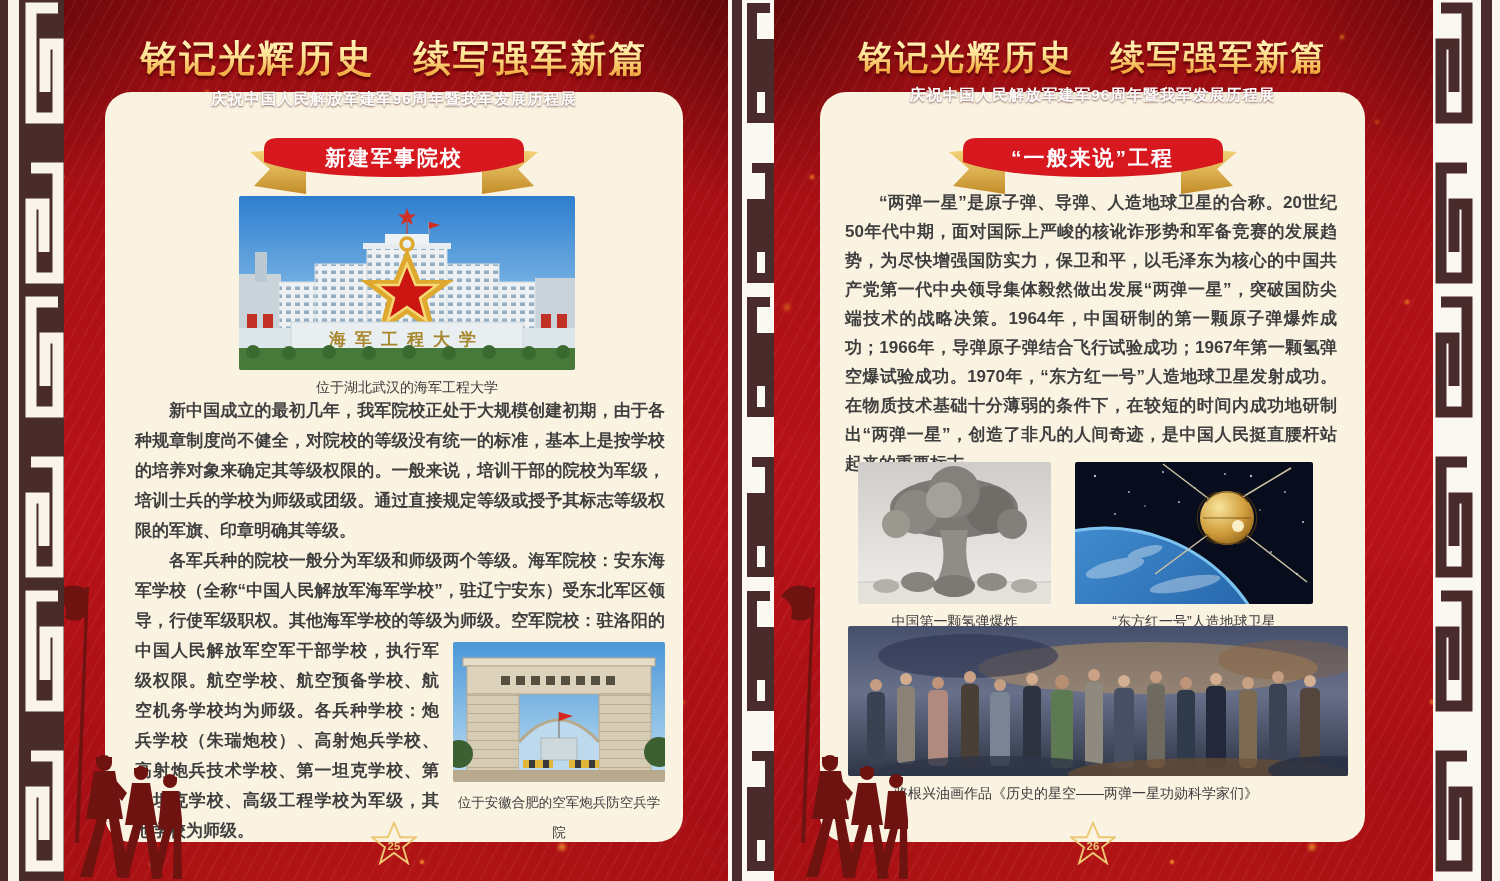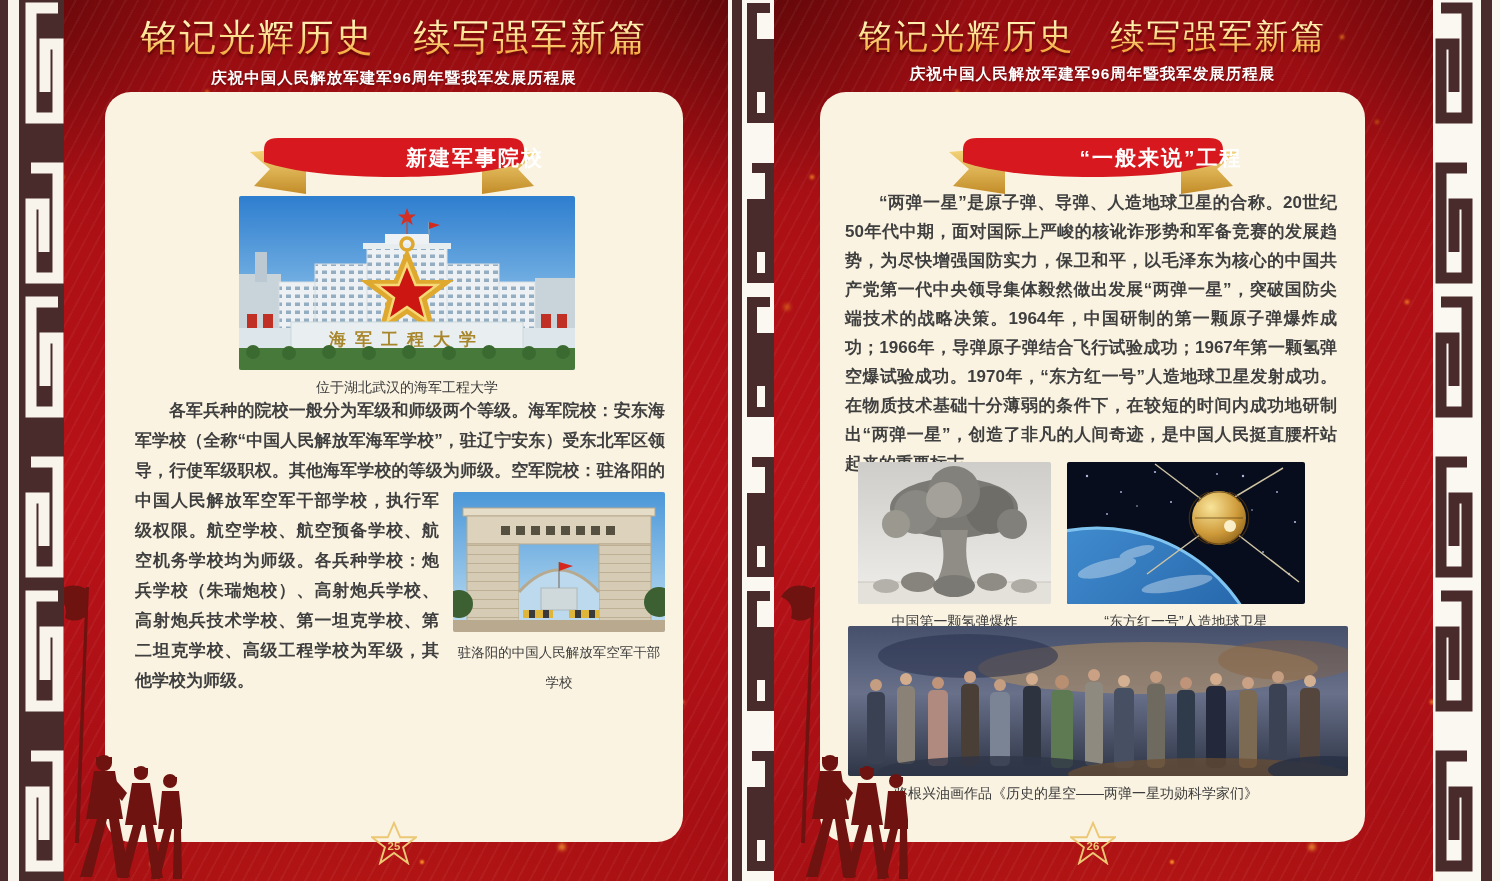--- a/index.html
+++ b/index.html
@@ -29,51 +29,51 @@
 
   
   .fret{position:absolute;top:0;height:881px;z-index:6;}
   .fret-left{left:0;width:64px;}
   .fret-mid{left:728px;width:46px;}
   .fret-right{left:1433px;width:67px;}
 
   
   .poster-header{position:absolute;top:18px;left:var(--card-left);width:var(--card-width);
     text-align:center;z-index:4;}
-  .poster-title{font-size:var(--title-size);font-weight:400;letter-spacing:2px;line-height:1.1;
+  .poster-title{font-size:var(--title-size);font-weight:700;letter-spacing:2px;line-height:1.1;
     background:linear-gradient(180deg,#fff6c0 0%,#ffe394 40%,#f3ab40 88%);
     -webkit-background-clip:text;background-clip:text;color:transparent;
-    filter:drop-shadow(0 3px 1px rgba(70,0,0,.65));white-space:nowrap;}
+    filter:drop-shadow(0 3px 1px rgba(70,0,0,.65));white-space:nowrap;margin-top:21px;}
   .poster-subtitle{margin-top:9px;font-size:15.5px;letter-spacing:1px;color:#ffffff;
     text-shadow:0 1px 2px rgba(60,0,0,.6);font-weight:700;}
 
   
   .card{position:absolute;top:92px;left:var(--card-left);width:var(--card-width);height:750px;
     background:#faf3e1;border-radius:26px;z-index:2;}
 
   
   .ribbon{position:absolute;top:44px;left:50%;transform:translateX(-50%);width:300px;height:62px;}
-  .ribbon-label{position:absolute;top:8px;left:0;width:100%;text-align:right;
+  .ribbon-label{position:absolute;top:8px;left:0;width:100%;text-align:center;
     font-size:21px;font-weight:700;color:#ffffff;letter-spacing:2px;}
 
   
   .photo1-block{position:absolute;top:104px;left:50%;transform:translateX(-50%);width:336px;text-align:center;}
   .photo-caption{margin-top:9px;font-size:14px;color:#3c3c3c;font-weight:400;text-align:center;text-indent:0;}
   .photo-frame{display:block;border-radius:2px;}
 
   
   .panel-text{position:absolute;top:304px;left:30px;right:18px;
     font-size:17px;line-height:30px;color:#3f3f3f;text-align:justify;font-weight:600;}
   .panel-text p{margin:0;text-indent:2em;}
   .float-fig{float:right;width:212px;margin:6px 0 2px 14px;display:block;text-indent:0;}
   .float-fig .photo-caption{font-size:13.5px;margin-top:6px;}
 
   .panel-text--right{top:96px;left:25px;right:28px;font-size:17px;line-height:29px;}
 
-  .photos-row{position:absolute;top:370px;left:38px;display:flex;gap:16px;align-items:flex-start;}
+  .photos-row{position:absolute;top:370px;left:38px;display:flex;gap:24px;align-items:flex-start;}
   .photos-row figure{margin:0;}
   .painting-block{position:absolute;top:534px;left:28px;width:456px;text-align:center;}
 
   
   .page-star{position:absolute;bottom:12px;left:calc(var(--card-left) + var(--card-width)/2);
     transform:translateX(-50%);z-index:4;}
 
   
   .soldiers{position:absolute;bottom:0;z-index:5;}
   .poster--left .soldiers{left:52px;}
@@ -159,20 +159,21 @@
               <circle cx="210" cy="157" r="7"></circle>
             <circle cx="250" cy="156" r="7"></circle>
               <circle cx="290" cy="157" r="7"></circle>
               <circle cx="324" cy="156" r="7"></circle>
           </g>
         </svg>
         <figcaption class="photo-caption">位于湖北武汉的海军工程大学</figcaption>
       </figure>
 
       <div class="panel-text">
+        <p><span>新中国成立的最初几年，我军院校正处于大规模创建初期，由于各种规章制度尚不健全，对院校的等级没有统一的标准，基本上是按学校的培养对象来确定其等级权限的。一般来说，培训干部的院校为军级，培训士兵的学校为师级或团级。通过直接规定等级或授予其标志等级权限的军旗、印章明确其等级。</span></p>
         <p><span>各军兵种的院校一般分为军级和师级两个等级。海军院校：安东海军学校（全称“中国人民解放军海军学校”，驻辽宁安东）受东北军区领导，行使军级职权。其他海军学校的等级为师级。空军院校：</span><span class="float-fig">
               <svg class="photo-frame" width="212" height="140" viewBox="0 0 212 140">
             <defs>
               <linearGradient id="sky2" x1="0" y1="0" x2="0" y2="1">
                 <stop offset="0" stop-color="#4b97d8"></stop>
                     <stop offset="1" stop-color="#c2e1f3"></stop>
               </linearGradient>
               <pattern id="stone2" width="212" height="9" patternUnits="userSpaceOnUse">
                 <rect width="212" height="9" fill="#d6cbb4"></rect>
                     <rect y="8" width="212" height="1" fill="#bdAF94"></rect>
@@ -203,21 +204,21 @@
               <rect x="70" y="118" width="30" height="8" fill="#e0b63a"></rect>
                   <rect x="76" y="118" width="6" height="8" fill="#3a3a3a"></rect>
                   <rect x="90" y="118" width="6" height="8" fill="#3a3a3a"></rect>
               <rect x="116" y="118" width="30" height="8" fill="#e0b63a"></rect>
                   <rect x="122" y="118" width="6" height="8" fill="#3a3a3a"></rect>
                   <rect x="136" y="118" width="6" height="8" fill="#3a3a3a"></rect>
             </g>
             <circle cx="6" cy="112" r="14" fill="#3c6032"></circle>
                 <circle cx="206" cy="110" r="15" fill="#3c6032"></circle>
           </svg>
-              <span class="photo-caption" style="display:block;">驻洛阳的中国人民解放军空军干部学校</span>
+              <span class="photo-caption" style="display:block;">位于安徽合肥的空军炮兵防空兵学院</span>
             </span><span>驻洛阳的中国人民解放军空军干部学校，执行军级权限。航空学校、航空预备学校、航空机务学校均为师级。各兵种学校：炮兵学校（朱瑞炮校）、高射炮兵学校、高射炮兵技术学校、第一坦克学校、第二坦克学校、高级工程学校为军级，其他学校为师级。</span></p>
       </div>
     </div>
 
     <svg class="soldiers" width="130" height="300" viewBox="0 0 130 300">
       <g fill="#6f1310">
         <polygon points="34,6 37,6 27,262 23,262"></polygon>
         <path d="M35,8 C20,1 9,5 3,16 C12,19 16,27 13,37 C22,42 30,39 36,34 Z"></path>
         <circle cx="52" cy="182" r="8"></circle>
           <rect x="44" y="176" width="16" height="6"></rect>

